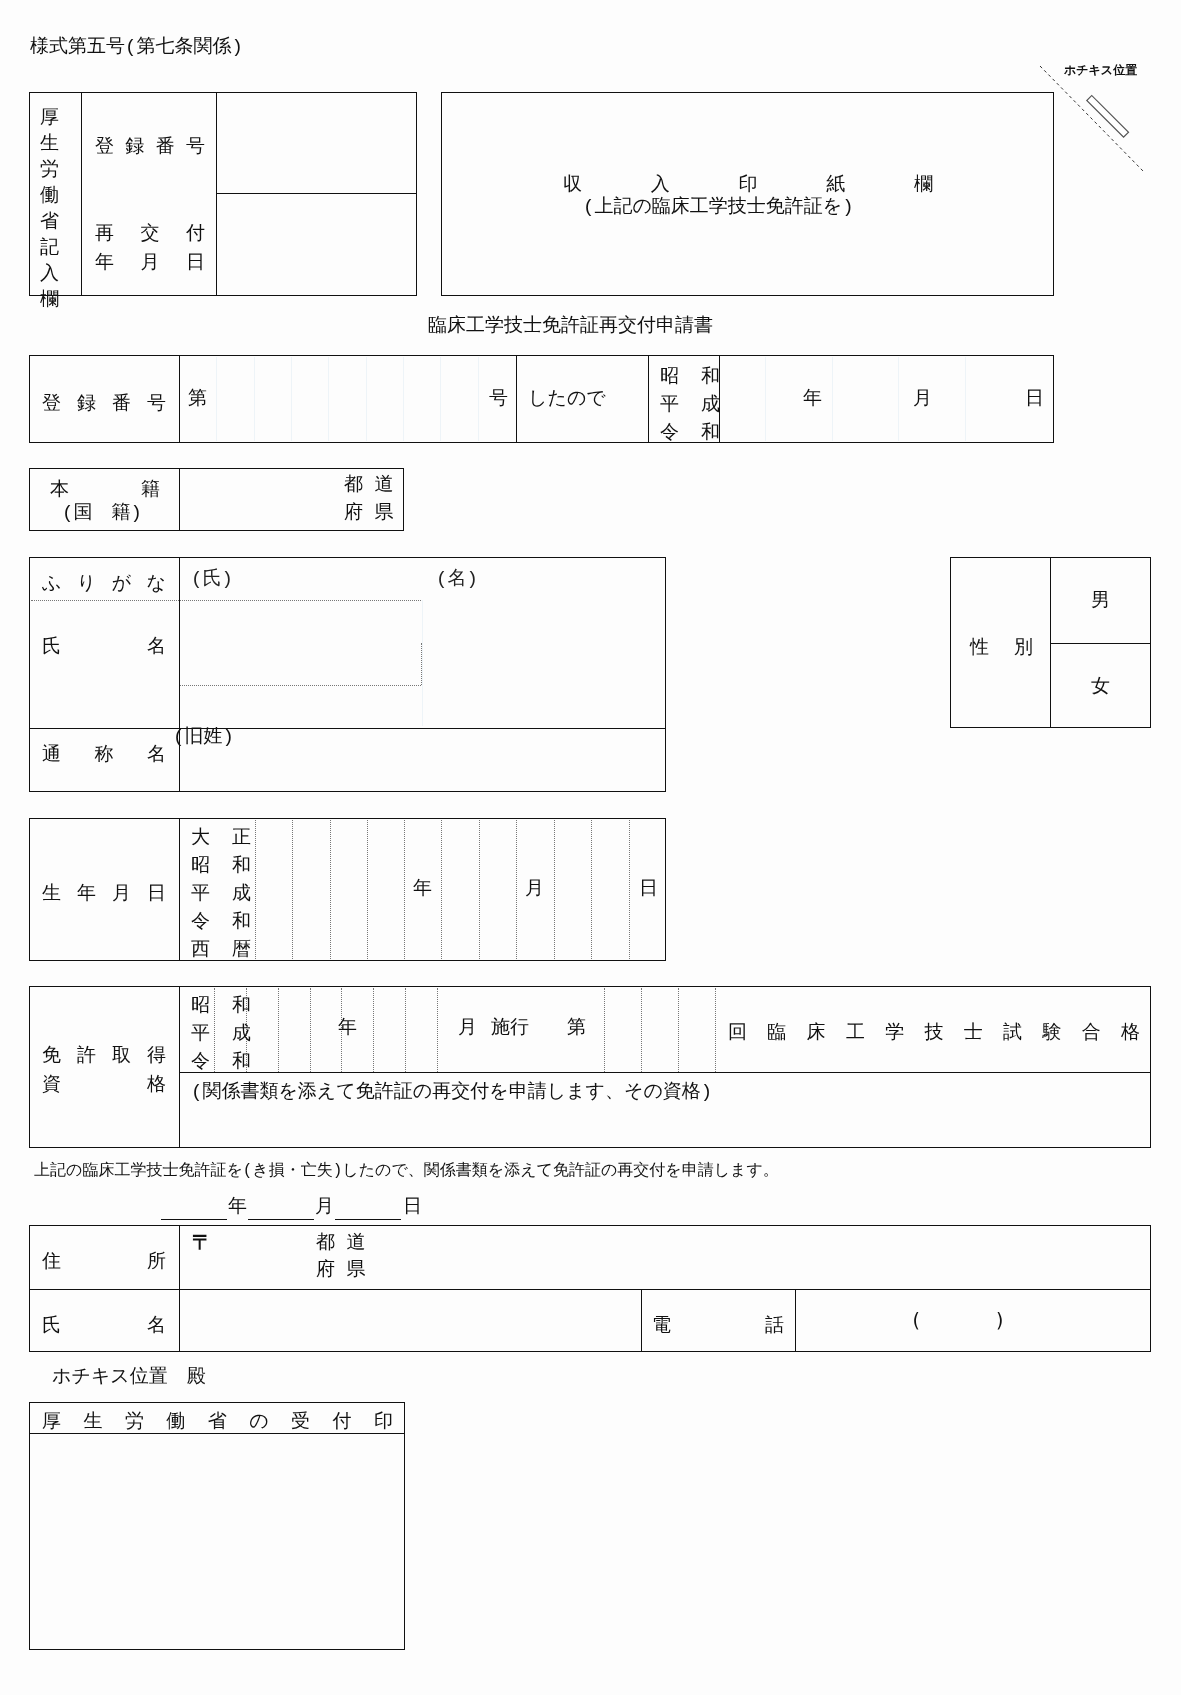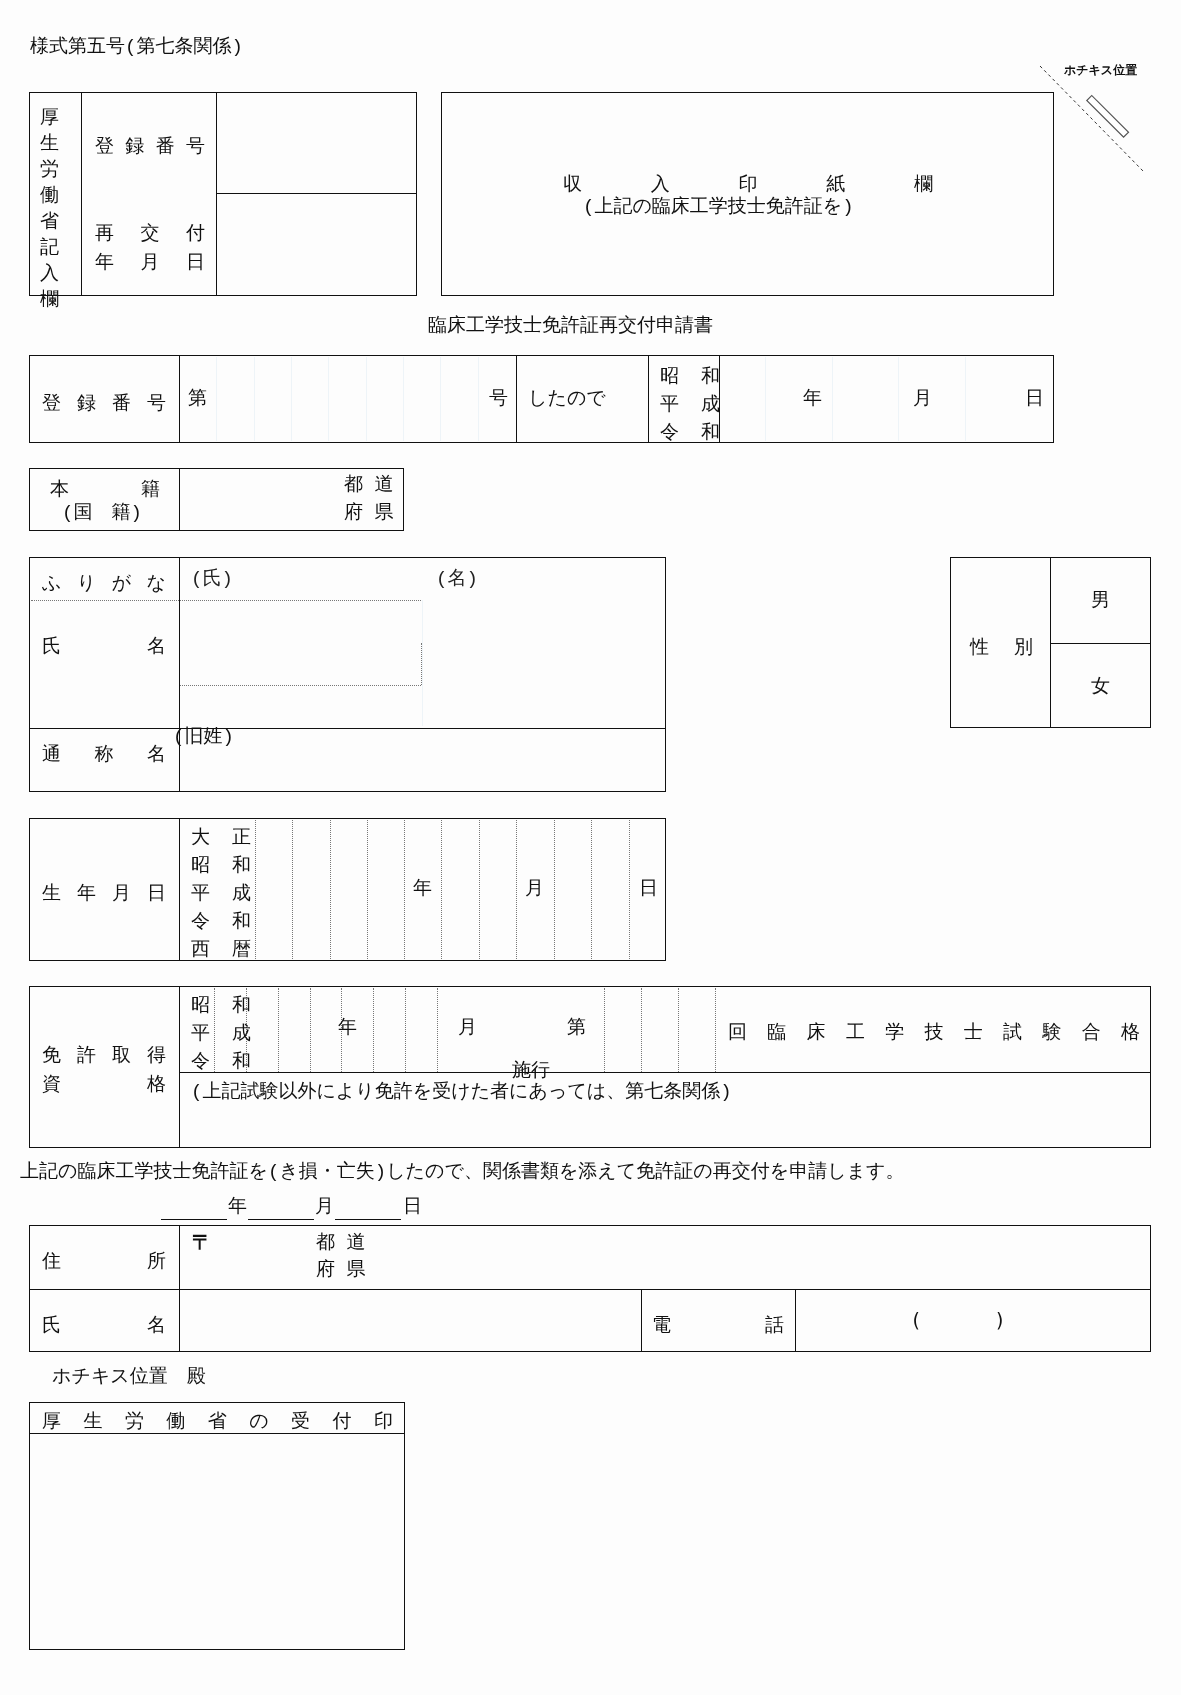--- a/index.html
+++ b/index.html
@@ -226,40 +226,40 @@
 </div>
 <div class="abs col stack-era" style="left:191px;top:990px;line-height:28px;">
   <span>昭 和</span>
     <span>平 成</span>
     <span>令 和</span>
 </div>
 <div class="abs" style="left:248px;top:989px;width:85px;height:81px;"></div>
 <div class="txt" style="left:338px;top:1019px;">年</div>
 <div class="abs" style="left:375px;top:989px;width:78px;height:81px;"></div>
 <div class="txt" style="left:458px;top:1019px;">月</div>
-<div class="txt" style="left:512px;top:1019px;margin-top:43px;">施行</div>
+<div class="txt" style="left:491px;top:1019px;">施行</div>
 <div class="txt" style="left:567px;top:1019px;">第</div>
 <div class="abs" style="left:606px;top:989px;width:108px;height:81px;"></div>
 <div class="abs spread" style="left:728px;top:1019px;width:412px;">
   <span>回</span>
     <span>臨</span>
     <span>床</span>
     <span>工</span>
     <span>学</span>
     <span>技</span>
     <span>士</span>
     <span>試</span>
     <span>験</span>
     <span>合</span>
     <span>格</span>
 </div>
-<div class="txt" style="left:191px;top:1083px;">(上記試験以外により免許を受けた者にあっては、第七条関係)</div>
+<div class="txt" style="left:191px;top:1083px;">(関係書類を添えて免許証の再交付を申請します、その資格)</div>
 <div class="abs" style="left:182px;top:1106px;width:966px;height:40px;"></div>
 
-<div class="txt" style="left:20px;top:1163px;font-size:19px;">上記の臨床工学技士免許証を(き損・亡失)したので、関係書類を添えて免許証の再交付を申請します。</div>
+<div class="txt" style="left:34px;top:1163px;font-size:16px;">上記の臨床工学技士免許証を(き損・亡失)したので、関係書類を添えて免許証の再交付を申請します。</div>
 <div class="abs" style="left:161px;top:1195px;width:66px;height:24px;border-bottom:1.5px solid #111;"></div>
 <div class="txt" style="left:228px;top:1198px;">年</div>
 <div class="abs" style="left:248px;top:1195px;width:66px;height:24px;border-bottom:1.5px solid #111;"></div>
 <div class="txt" style="left:315px;top:1198px;">月</div>
 <div class="abs" style="left:335px;top:1195px;width:66px;height:24px;border-bottom:1.5px solid #111;"></div>
 <div class="txt" style="left:403px;top:1198px;">日</div>
 
 <div class="box" style="left:29px;top:1225px;width:1122px;height:127px;"></div>
 <div class="vl" style="left:179px;top:1225px;height:127px;"></div>
 <div class="hl" style="left:29px;top:1289px;width:1122px;"></div>

